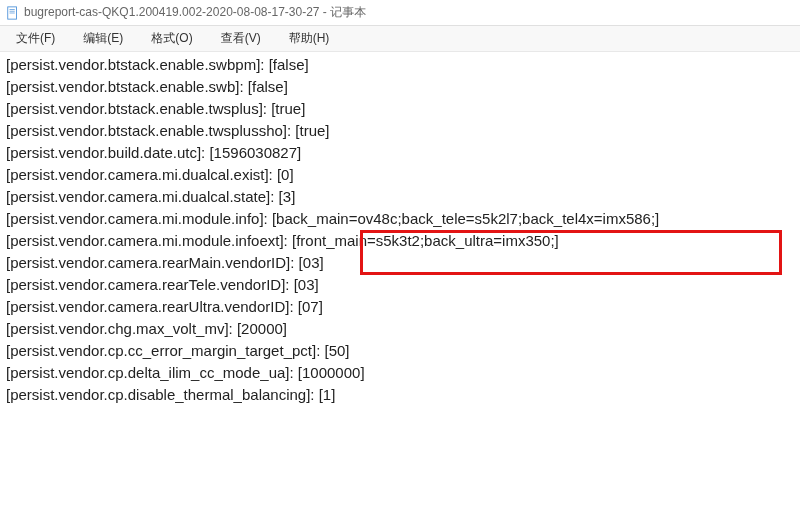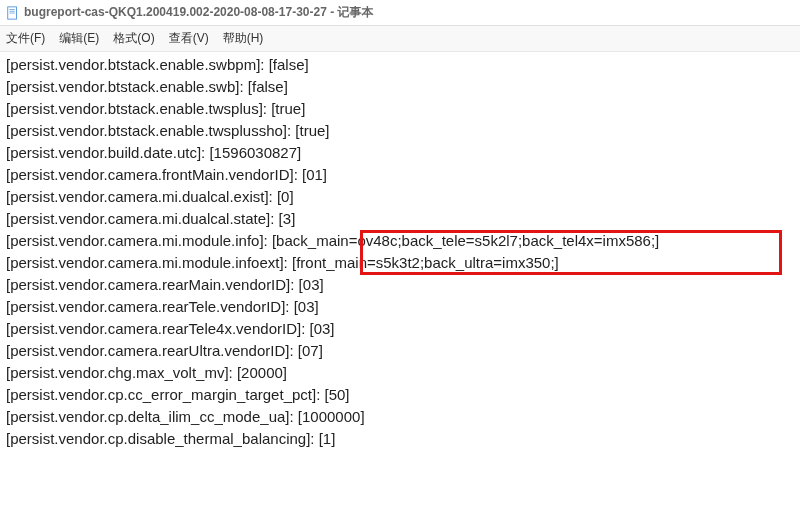--- a/index.html
+++ b/index.html
@@ -13,35 +13,34 @@
     }
     .titlebar {
       background: #fff;
       border-bottom: 1px solid #e0e0e0;
       padding: 4px 6px;
       display: flex;
       align-items: center;
       gap: 4px;
       color: #666;
       font-size: 12px;
-      font-weight: bold;
     }
     .titlebar-icon {
       width: 14px;
       height: 14px;
       display: inline-flex;
       align-items: center;
       justify-content: center;
     }
     .titlebar-icon svg { width: 14px; height: 14px; }
     .menubar {
       background: #f8f8f8;
-      padding: 2px 0;
+      padding: 2px 10px;
       display: flex;
-      gap: 2px;
+      gap: 16px;
       font-size: 12px;
       color: #333;
       border-bottom: 1px solid #e8e8e8;
     }
     .menu-item {
       padding: 2px 6px;
       cursor: default;
     }
     .content {
       padding: 2px 6px;
@@ -88,28 +87,26 @@
   <span class="menu-item">查看(V)</span>
   <span class="menu-item">帮助(H)</span>
 </div>
 
 <div class="content">
   <span class="line">[persist.vendor.btstack.enable.swbpm]: [false]</span>
   <span class="line">[persist.vendor.btstack.enable.swb]: [false]</span>
   <span class="line">[persist.vendor.btstack.enable.twsplus]: [true]</span>
   <span class="line">[persist.vendor.btstack.enable.twsplussho]: [true]</span>
   <span class="line">[persist.vendor.build.date.utc]: [1596030827]</span>
-  <span class="line">[persist.vendor.camera.frontMain.vendorID]: [01]</span>
   <span class="line">[persist.vendor.camera.mi.dualcal.exist]: [0]</span>
   <span class="line">[persist.vendor.camera.mi.dualcal.state]: [3]</span>
   <span class="line">[persist.vendor.camera.mi.module.info]: [back_main=ov48c;back_tele=s5k2l7;back_tel4x=imx586;]</span>
   <span class="line">[persist.vendor.camera.mi.module.infoext]: [front_main=s5k3t2;back_ultra=imx350;]</span>
   <span class="line">[persist.vendor.camera.rearMain.vendorID]: [03]</span>
   <span class="line">[persist.vendor.camera.rearTele.vendorID]: [03]</span>
-  <span class="line">[persist.vendor.camera.rearTele4x.vendorID]: [03]</span>
   <span class="line">[persist.vendor.camera.rearUltra.vendorID]: [07]</span>
   <span class="line">[persist.vendor.chg.max_volt_mv]: [20000]</span>
   <span class="line">[persist.vendor.cp.cc_error_margin_target_pct]: [50]</span>
   <span class="line">[persist.vendor.cp.delta_ilim_cc_mode_ua]: [1000000]</span>
   <span class="line">[persist.vendor.cp.disable_thermal_balancing]: [1]</span>
 
   <div class="highlight-box"></div>
 </div>
 
 </body></html>

